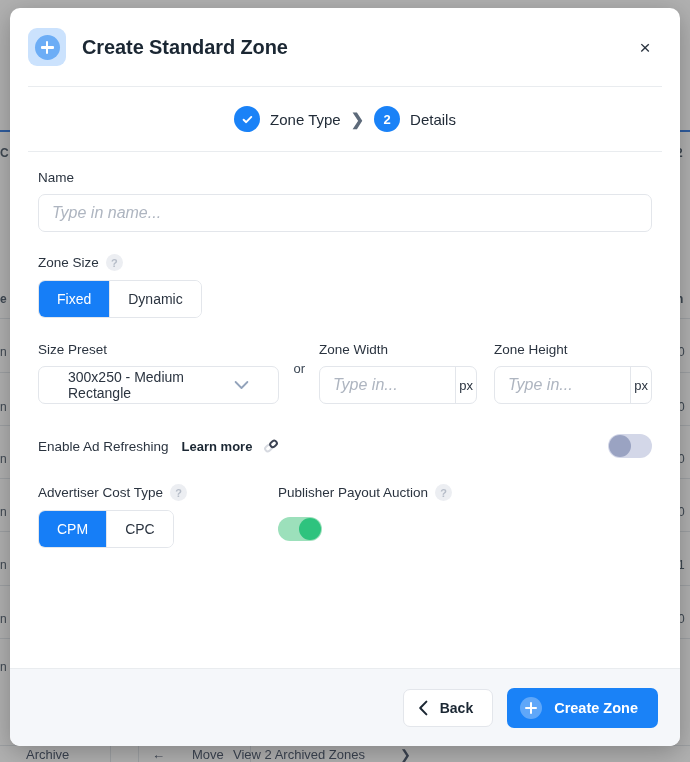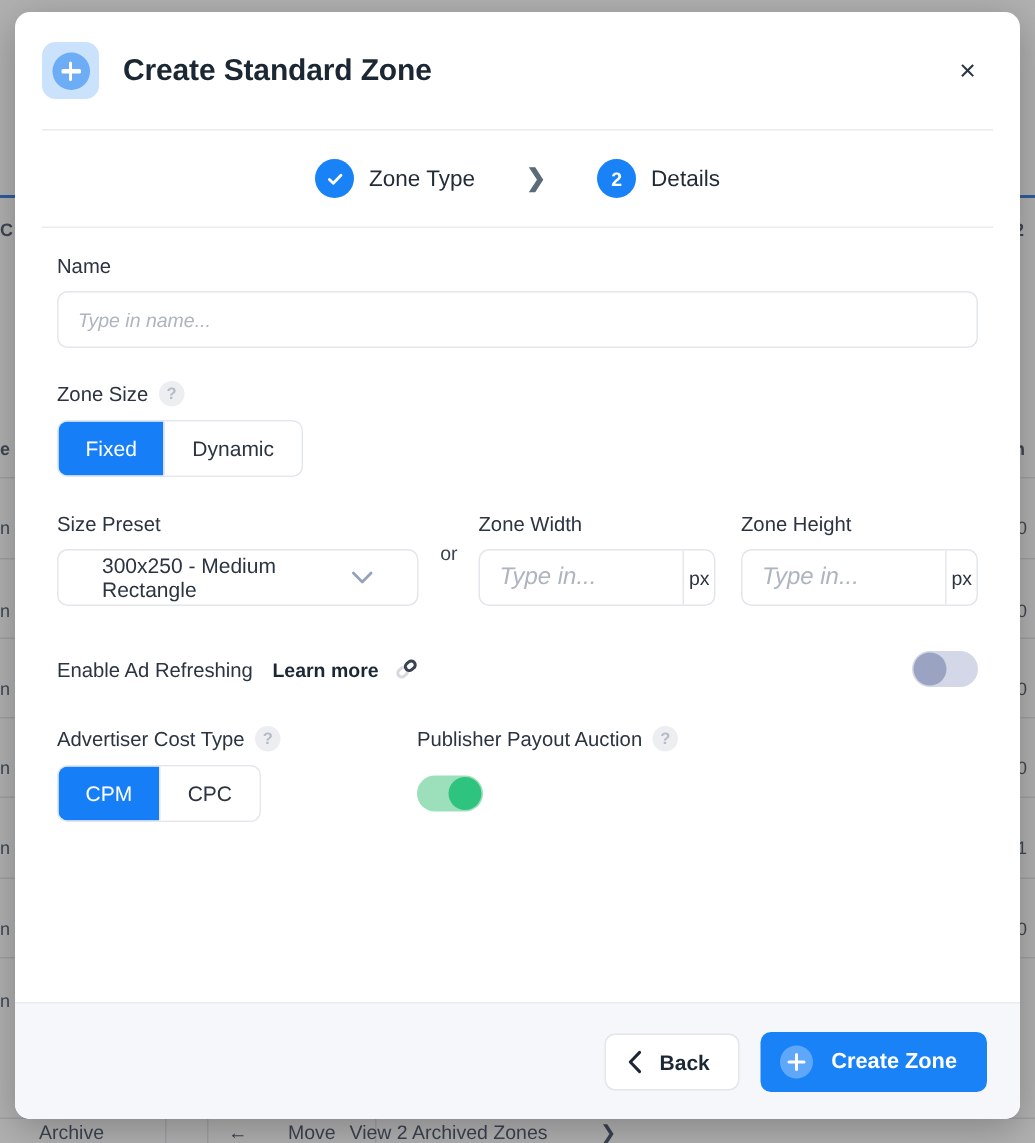--- a/index.html
+++ b/index.html
@@ -114,21 +114,21 @@
     font-family: "Liberation Sans", sans-serif;
   }
 
   .rule {
     height: 1px; background: #e9ecef; margin: 0 18px; flex: 0 0 auto;
   }
 
   .stepper {
     height: 64px;
     display: flex; align-items: center; justify-content: center;
-    gap: 28px;
+    gap: 4px;
     flex: 0 0 auto;
   }
   .step { display: flex; align-items: center; gap: 10px; }
   .step-dot {
     width: 26px; height: 26px; border-radius: 50%;
     background: #1a82f7;
     display: flex; align-items: center; justify-content: center;
     color: #ffffff;
     font-size: 13px; font-weight: bold;
   }
@@ -154,21 +154,21 @@
     background: #eceef2; color: #b6bdc8;
     font-size: 11px; font-weight: bold;
     display: flex; align-items: center; justify-content: center;
     cursor: pointer;
   }
 
   .text-input {
     width: 100%; height: 38px;
     border: 1px solid #e3e6eb; border-radius: 7px;
     padding: 0 13px;
-    font-size: 13px; color: #2b3440;
+    font-size: 16px; color: #2b3440;
     font-family: "Liberation Sans", sans-serif;
     background: #fff; outline: none;
   }
   .text-input::placeholder { color: #aeb5c0; font-style: italic; }
 
   .block { margin-bottom: 22px; }
 
   .segmented {
     display: inline-flex;
     border: 1px solid #e3e6eb;

